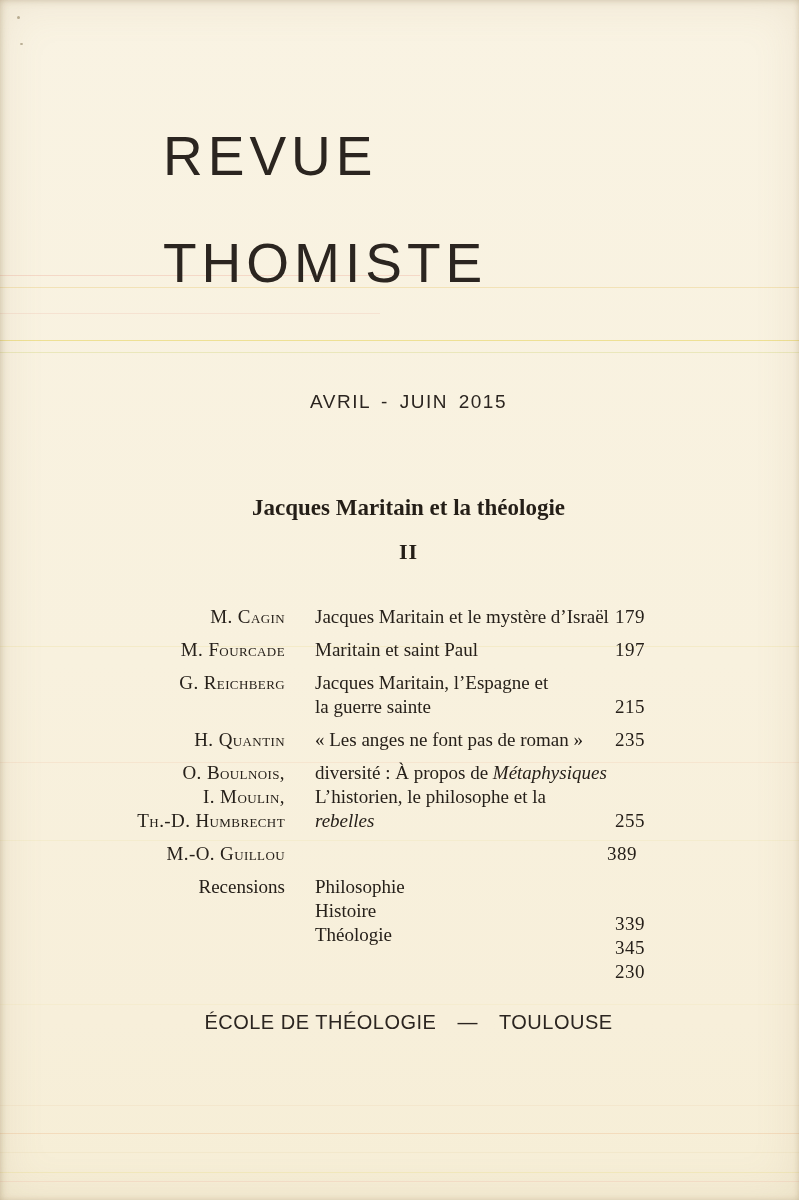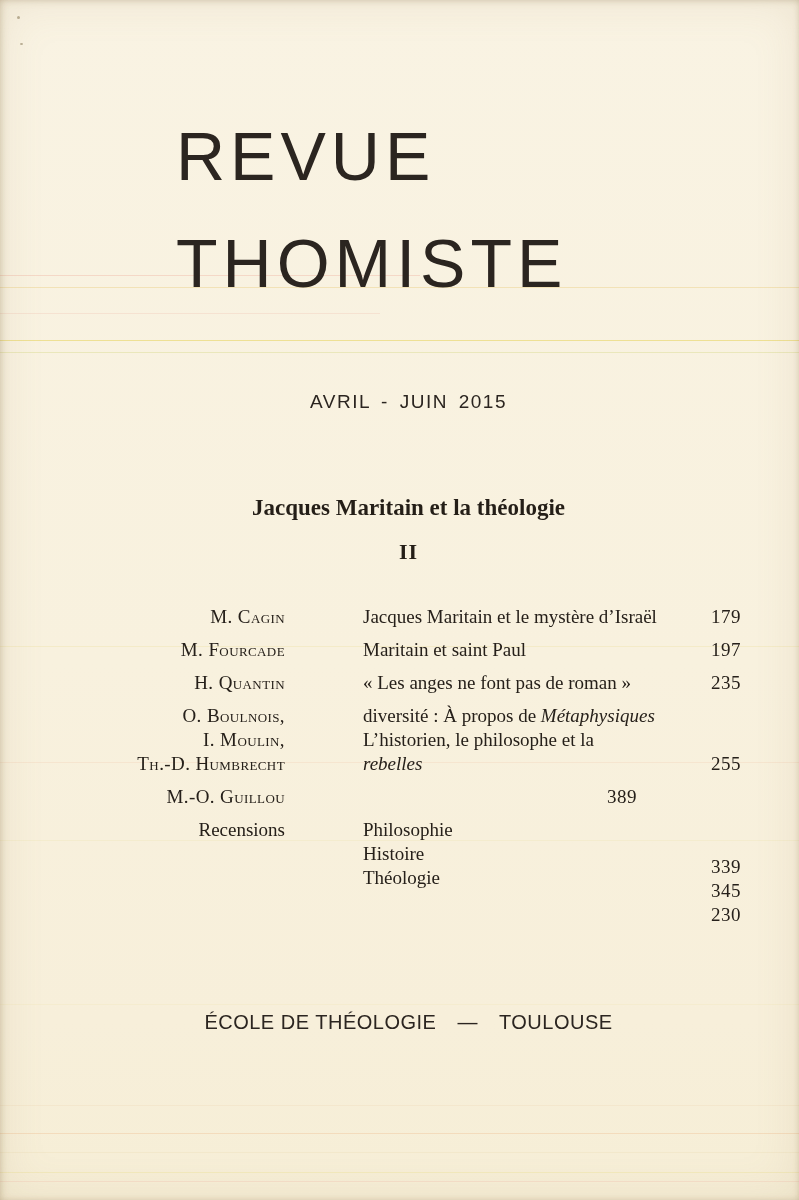--- a/index.html
+++ b/index.html
@@ -14,37 +14,37 @@
     box-shadow:inset 0 0 46px rgba(160,138,95,.14),
                inset 5px 0 8px -4px rgba(150,128,88,.30),
                inset -4px 0 7px -4px rgba(150,128,88,.22),
                inset 0 5px 8px -5px rgba(150,128,88,.28),
                inset 0 -4px 7px -4px rgba(170,140,110,.18);
   }
   .sans{font-family:"Liberation Sans",sans-serif;}
   .serif{font-family:"Liberation Serif",serif;}
 
   .journal-title{
-    position:absolute;left:176px;top:103px;margin:0;
+    position:absolute;left:163px;top:103px;margin:0;
     font-family:"Liberation Sans",sans-serif;font-weight:400;
-    font-size:68px;line-height:107px;letter-spacing:5px;color:#2b2520;
+    font-size:55px;line-height:107px;letter-spacing:5px;color:#2b2520;
   }
   .journal-title .line{display:block;white-space:nowrap;}
 
   .center{position:absolute;left:0;width:100%;text-align:center;transform:translateX(9px);}
 
   .issue-date{top:391px;font-size:19px;letter-spacing:1.5px;word-spacing:4px;color:#2b2520;}
   .dossier-title{top:495px;font-size:23px;font-weight:bold;color:#241e17;}
   .dossier-number{top:539px;font-size:22px;font-weight:bold;letter-spacing:1px;color:#241e17;}
 
   .toc{
     position:absolute;left:130px;top:605px;width:507px;
     font-family:"Liberation Serif",serif;font-size:19px;line-height:24px;color:#26201a;
   }
-  .toc-entry{display:flex;margin-bottom:9px;gap:48px;}
+  .toc-entry{display:flex;margin-bottom:9px;}
   .toc-authors{width:155px;text-align:right;flex:none;}
   .toc-author.sc{font-variant:small-caps;letter-spacing:.4px;}
   .toc-titles{width:300px;margin-left:30px;flex:none;}
   .toc-title-line{white-space:nowrap;}
   .toc-title-line .it{font-style:italic;}
   .toc-pages{flex:1;display:flex;flex-direction:column;justify-content:flex-end;text-align:right;}
   .toc-pages.multi{justify-content:flex-start;margin-top:37px;}
   .toc-page{letter-spacing:.5px;}
 
   .publisher{top:1011px;font-size:20px;letter-spacing:.5px;color:#2b2520;}
@@ -103,20 +103,32 @@
         </div>
         <div class="toc-titles">
           <div class="toc-title-line"><span>Maritain et saint Paul</span></div>
         </div>
         <div class="toc-pages">
           <div class="toc-page">197</div>
         </div>
       </div>
       <div class="toc-entry">
         <div class="toc-authors">
+          <div class="toc-author sc">G. Reichberg</div>
+        </div>
+        <div class="toc-titles">
+          <div class="toc-title-line"><span>Jacques Maritain, l’Espagne et</span></div>
+          <div class="toc-title-line"><span>la guerre sainte</span></div>
+        </div>
+        <div class="toc-pages">
+          <div class="toc-page">215</div>
+        </div>
+      </div>
+      <div class="toc-entry">
+        <div class="toc-authors">
           <div class="toc-author sc">H. Quantin</div>
         </div>
         <div class="toc-titles">
           <div class="toc-title-line"><span>« Les anges ne font pas de roman »</span></div>
         </div>
         <div class="toc-pages">
           <div class="toc-page">235</div>
         </div>
       </div>
       <div class="toc-entry">

